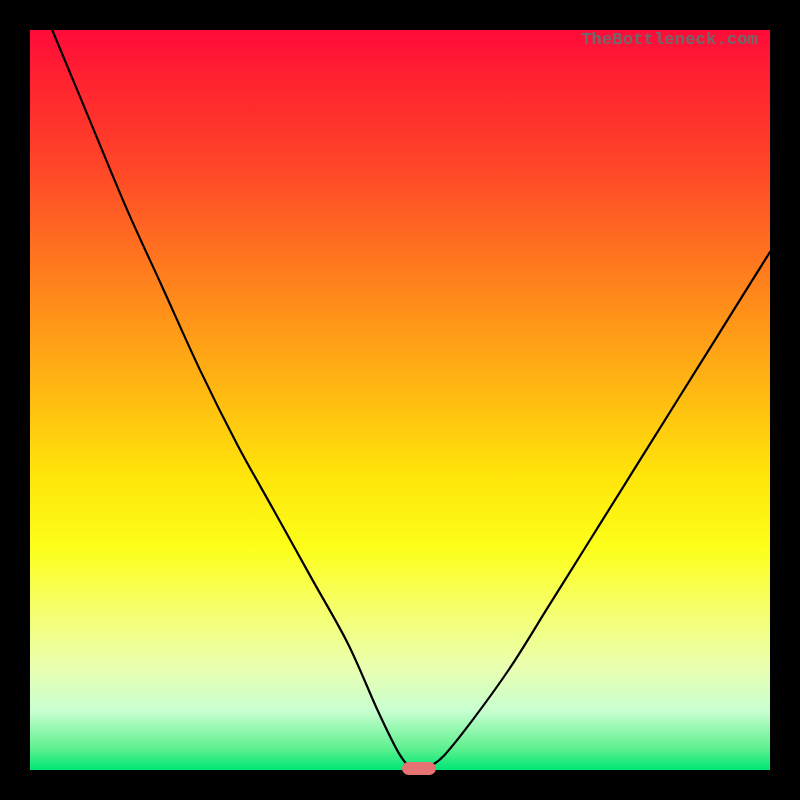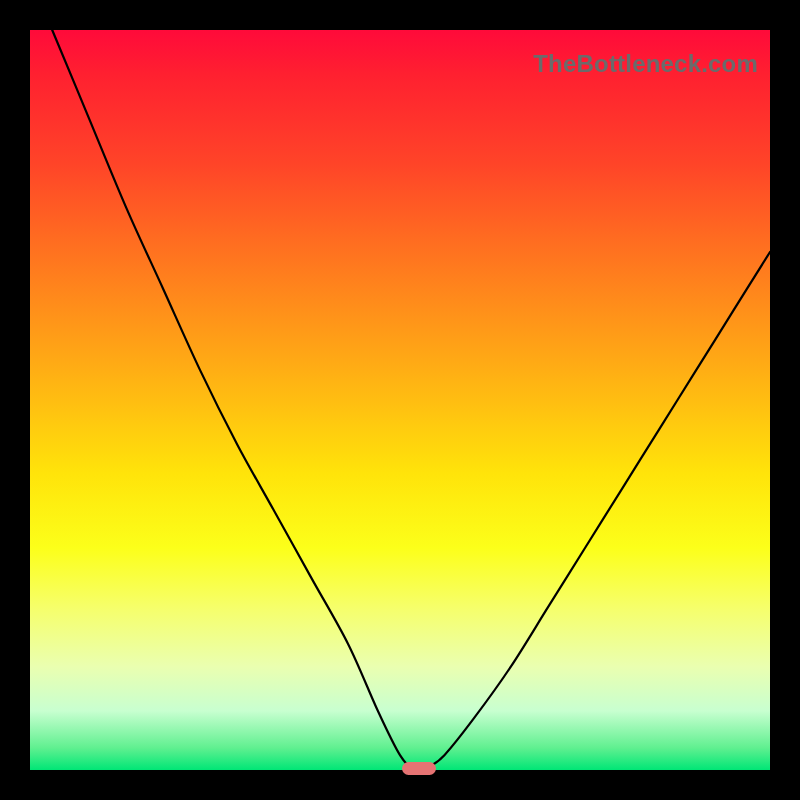--- a/index.html
+++ b/index.html
@@ -25,24 +25,24 @@
       #ffe40a 60%,
       #fcff1a 70%,
       #f6ff6a 78%,
       #eaffb0 86%,
       #c8ffd0 92%,
       #60f090 97%,
       #00e676 100%);
   }
   .watermark {
     position: absolute;
-    top: 20px;
+    top: 0;
     right: 12px;
-    font-family: Liberation Sans, sans-serif;
-    font-size: 24px;
+    font-family: Liberation Mono, monospace;
+    font-size: 17px;
     font-weight: 600;
     color: #6b6b6b;
     letter-spacing: 0.2px;
   }
   svg.curve-layer {
     position: absolute;
     left: 0; top: 0;
     width: 100%; height: 100%;
     overflow: visible;
   }

